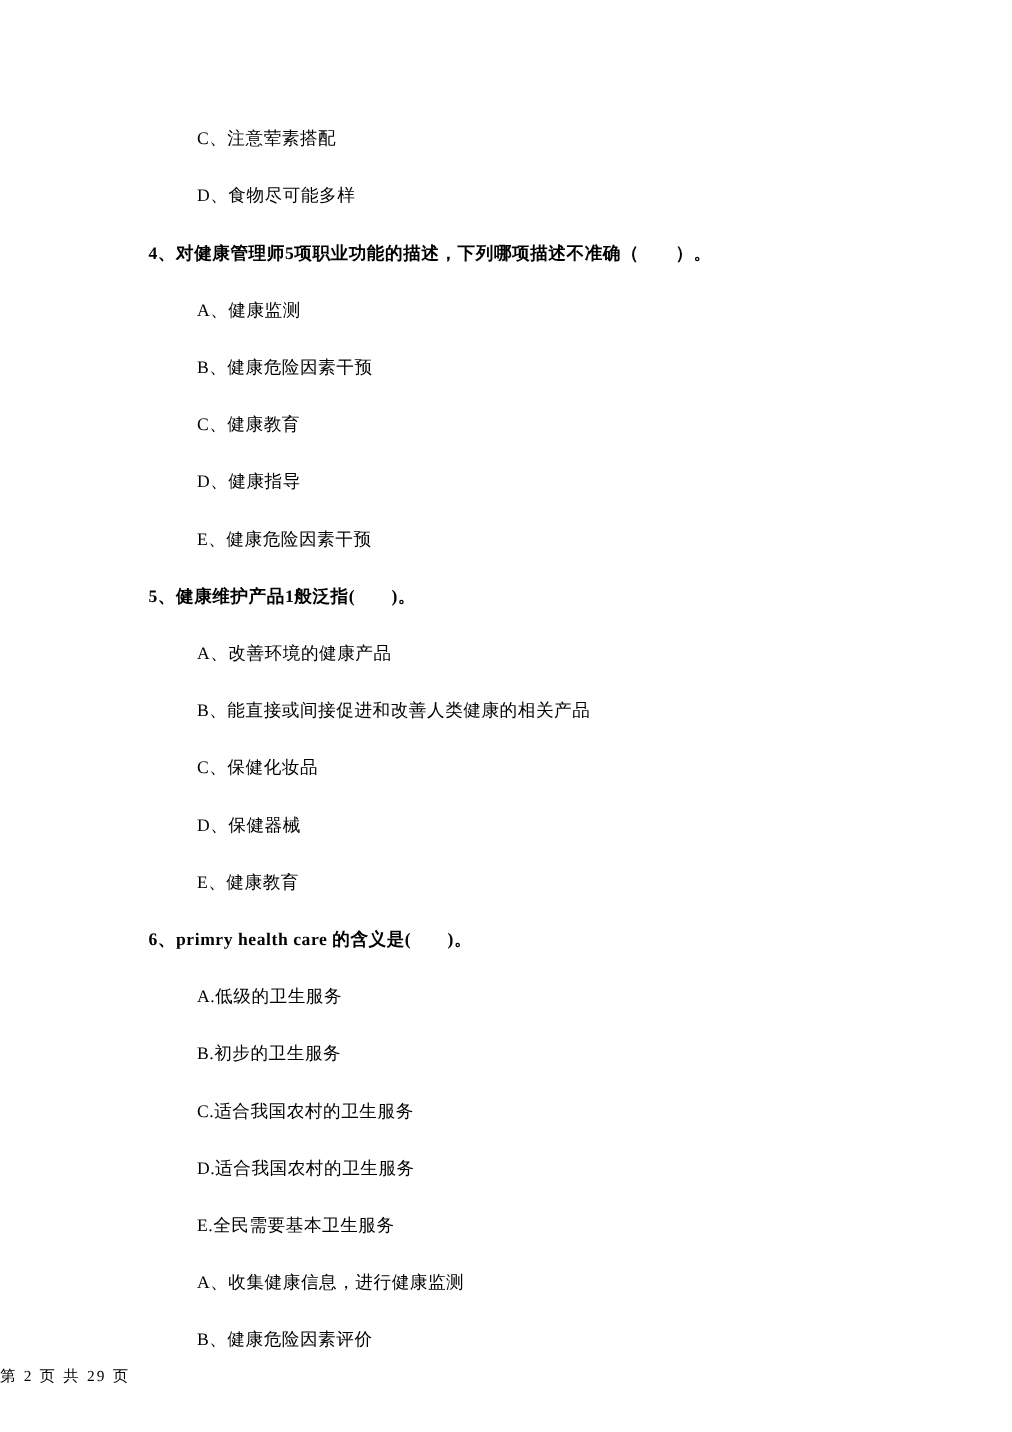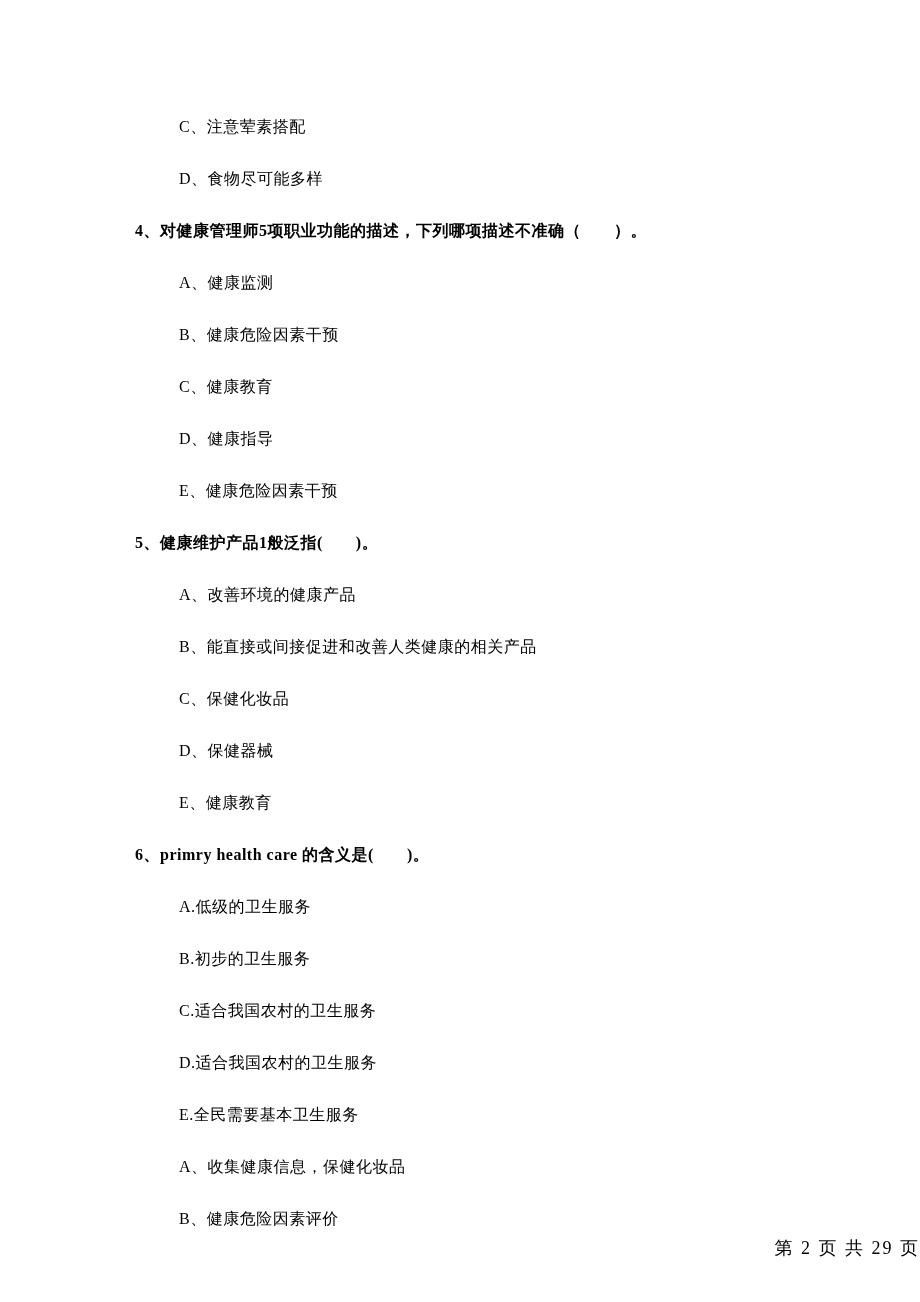--- a/index.html
+++ b/index.html
@@ -28,22 +28,22 @@
     font-weight: bold;
   }
   .question-indent {
     text-indent: 0;
   }
   .footer {
     position: absolute;
     bottom: 40px;
     left: 0;
     right: 0;
-    text-align: right;
-    font-size: 18px;
+    text-align: left;
+    font-size: 14px;
     letter-spacing: 2px;
   }
 </style>
 </head>
 <body>
 
 <div class="page">
 
   <div class="option">
     <span>C、</span><span>注意荤素搭配</span>
@@ -72,18 +72,18 @@
 
   <div class="question question-indent">
     <span>6、</span><span>primry health care 的含义是(　　)。</span>
   </div>
   <div class="option"><span>A.</span><span>低级的卫生服务</span></div>
   <div class="option"><span>B.</span><span>初步的卫生服务</span></div>
   <div class="option"><span>C.</span><span>适合我国农村的卫生服务</span></div>
   <div class="option"><span>D.</span><span>适合我国农村的卫生服务</span></div>
   <div class="option"><span>E.</span><span>全民需要基本卫生服务</span></div>
 
-  <div class="option"><span>A、</span><span>收集健康信息，保健化妆品</span></div>
+  <div class="option"><span>A、</span><span>收集健康信息，进行健康监测</span></div>
   <div class="option"><span>B、</span><span>健康危险因素评价</span></div>
 
 </div>
 
 <div class="footer">第 2 页 共 29 页</div>
 
 </body></html>

